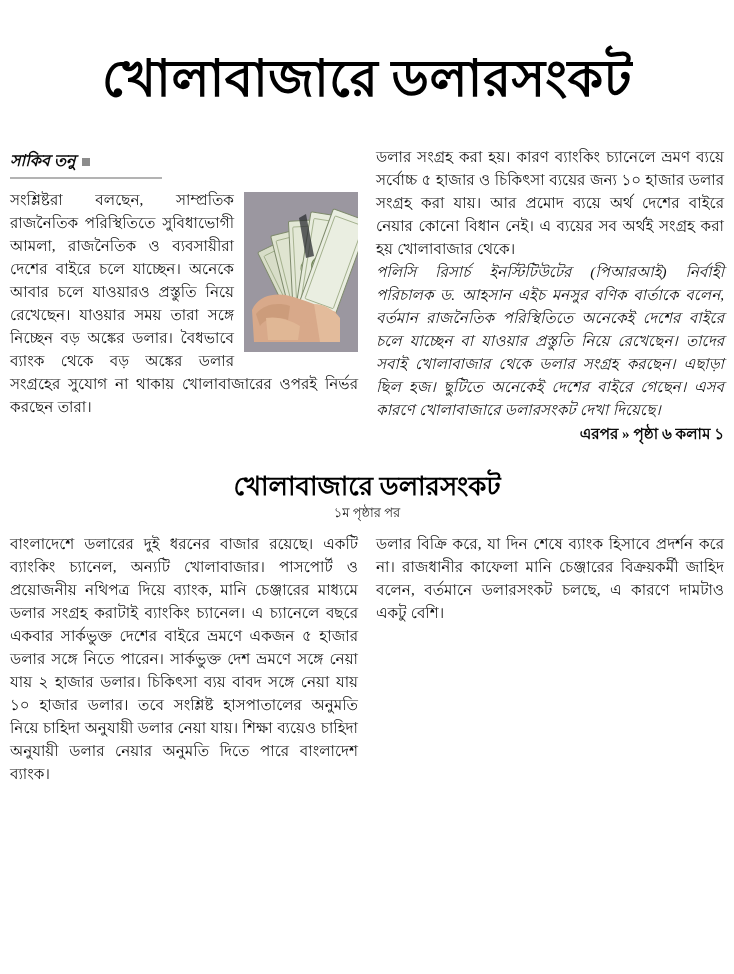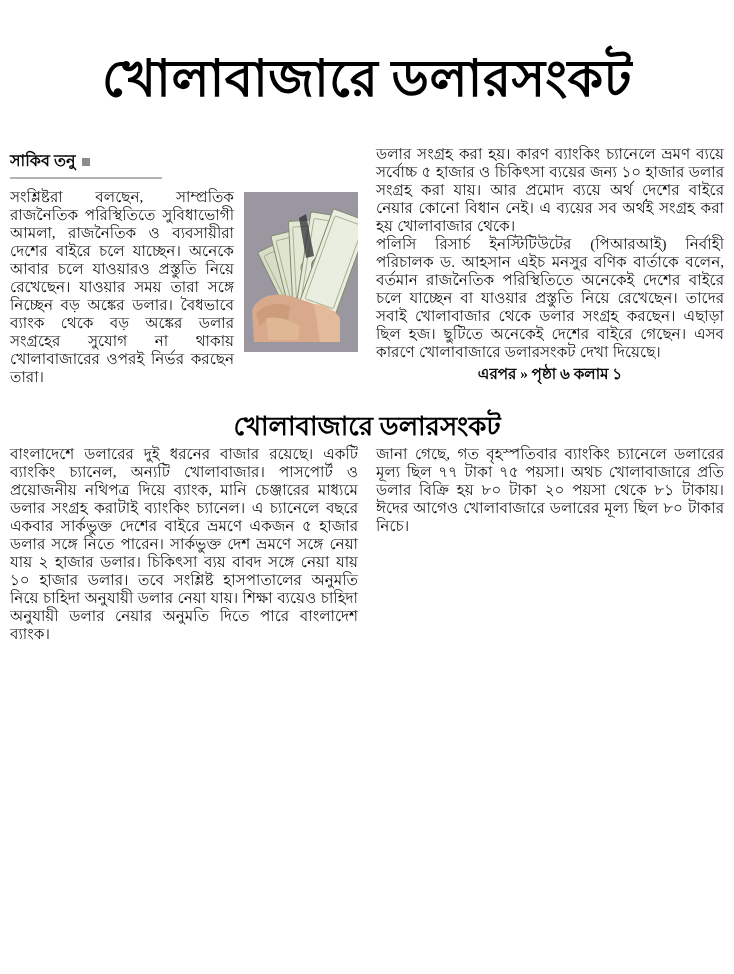--- a/index.html
+++ b/index.html
@@ -34,20 +34,21 @@
     padding-top: 18px;
     padding-bottom: 4px;
     white-space: nowrap;
   }
 
   
   .byline-block {
     width: 168px;
     margin-top: 6px;
     margin-bottom: 9px;
+    font-style: italic;
   }
   .byline-row {
     display: flex;
     align-items: center;
     gap: 7px;
     font-size: 16px;
     font-weight: 700;
     line-height: 1.2;
     padding-bottom: 6px;
   }
@@ -71,27 +72,27 @@
     gap: 18px;
     align-items: flex-start;
   }
   .col {
     width: 348px;
     flex: 0 0 348px;
   }
   p.body {
     margin: 0;
     font-size: 15.2px;
-    line-height: 18px;
+    line-height: 23px;
     text-align: justify;
     text-justify: inter-word;
     word-spacing: 0.5px;
     color: #111;
   }
-  p.body + p.body { margin-top: 0; }
+  p.body + p.body { margin-top: 0; font-style: italic; }
 
   
   .photo-float {
     float: right;
     width: 114px;
     height: 160px;
     margin: 4px 0 4px 10px;
     shape-outside: margin-box;
   }
   .photo {
@@ -100,21 +101,21 @@
     background: #9b97a0;
     position: relative;
     overflow: hidden;
   }
 
   .continued {
     margin: 2px 0 0 0;
     font-size: 15.2px;
     line-height: 22.6px;
     font-weight: 700;
-    text-align: center;
+    text-align: right;
   }
 
   
   .section-2 {
     margin-top: 26px;
   }
   .headline-sub {
     text-align: center;
     font-size: 26px;
     font-weight: 700;
@@ -203,24 +204,25 @@
         <p class="body">পলিসি রিসার্চ ইনস্টিটিউটের (পিআরআই) নির্বাহী পরিচালক ড. আহসান এইচ মনসুর বণিক বার্তাকে বলেন, বর্তমান রাজনৈতিক পরিস্থিতিতে অনেকেই দেশের বাইরে চলে যাচ্ছেন বা যাওয়ার প্রস্তুতি নিয়ে রেখেছেন। তাদের সবাই খোলাবাজার থেকে ডলার সংগ্রহ করছেন। এছাড়া ছিল হজ। ছুটিতে অনেকেই দেশের বাইরে গেছেন। এসব কারণে খোলাবাজারে ডলারসংকট দেখা দিয়েছে।</p>
         <p class="continued">এরপর » পৃষ্ঠা ৬ কলাম ১</p>
       </div>
 
     </div>
   </div>
 
   <div class="section-2">
 
     <h2 class="headline-sub">খোলাবাজারে ডলারসংকট</h2>
+    <div class="subhead-note">১ম পৃষ্ঠার পর</div>
 
     <div class="cols">
       <div class="col">
         <p class="body">বাংলাদেশে ডলারের দুই ধরনের বাজার রয়েছে। একটি ব্যাংকিং চ্যানেল, অন্যটি খোলাবাজার। পাসপোর্ট ও প্রয়োজনীয় নথিপত্র দিয়ে ব্যাংক, মানি চেঞ্জারের মাধ্যমে ডলার সংগ্রহ করাটাই ব্যাংকিং চ্যানেল। এ চ্যানেলে বছরে একবার সার্কভুক্ত দেশের বাইরে ভ্রমণে একজন ৫ হাজার ডলার সঙ্গে নিতে পারেন। সার্কভুক্ত দেশ ভ্রমণে সঙ্গে নেয়া যায় ২ হাজার ডলার। চিকিৎসা ব্যয় বাবদ সঙ্গে নেয়া যায় ১০ হাজার ডলার। তবে সংশ্লিষ্ট হাসপাতালের অনুমতি নিয়ে চাহিদা অনুযায়ী ডলার নেয়া যায়। শিক্ষা ব্যয়েও চাহিদা অনুযায়ী ডলার নেয়ার অনুমতি দিতে পারে বাংলাদেশ ব্যাংক।</p>
       </div>
       <div class="col">
-        <p class="body">জানা গেছে, গত বৃহস্পতিবার ব্যাংকিং চ্যানেলে ডলারের মূল্য ছিল ৭৭ টাকা ৭৫ পয়সা। অথচ খোলাবাজারে প্রতি ডলার বিক্রি হয় ৮০ টাকা ২০ পয়সা থেকে ৮১ টাকায়। ঈদের আগেও খোলাবাজারে ডলারের মূল্য ছিল ৮০ টাকার নিচে।</p>
+        <p class="body">ডলার বিক্রি করে, যা দিন শেষে ব্যাংক হিসাবে প্রদর্শন করে না। রাজধানীর কাফেলা মানি চেঞ্জারের বিক্রয়কর্মী জাহিদ বলেন, বর্তমানে ডলারসংকট চলছে, এ কারণে দামটাও একটু বেশি।</p>
       </div>
     </div>
   </div>
 
 </div>
 
 </body></html>

